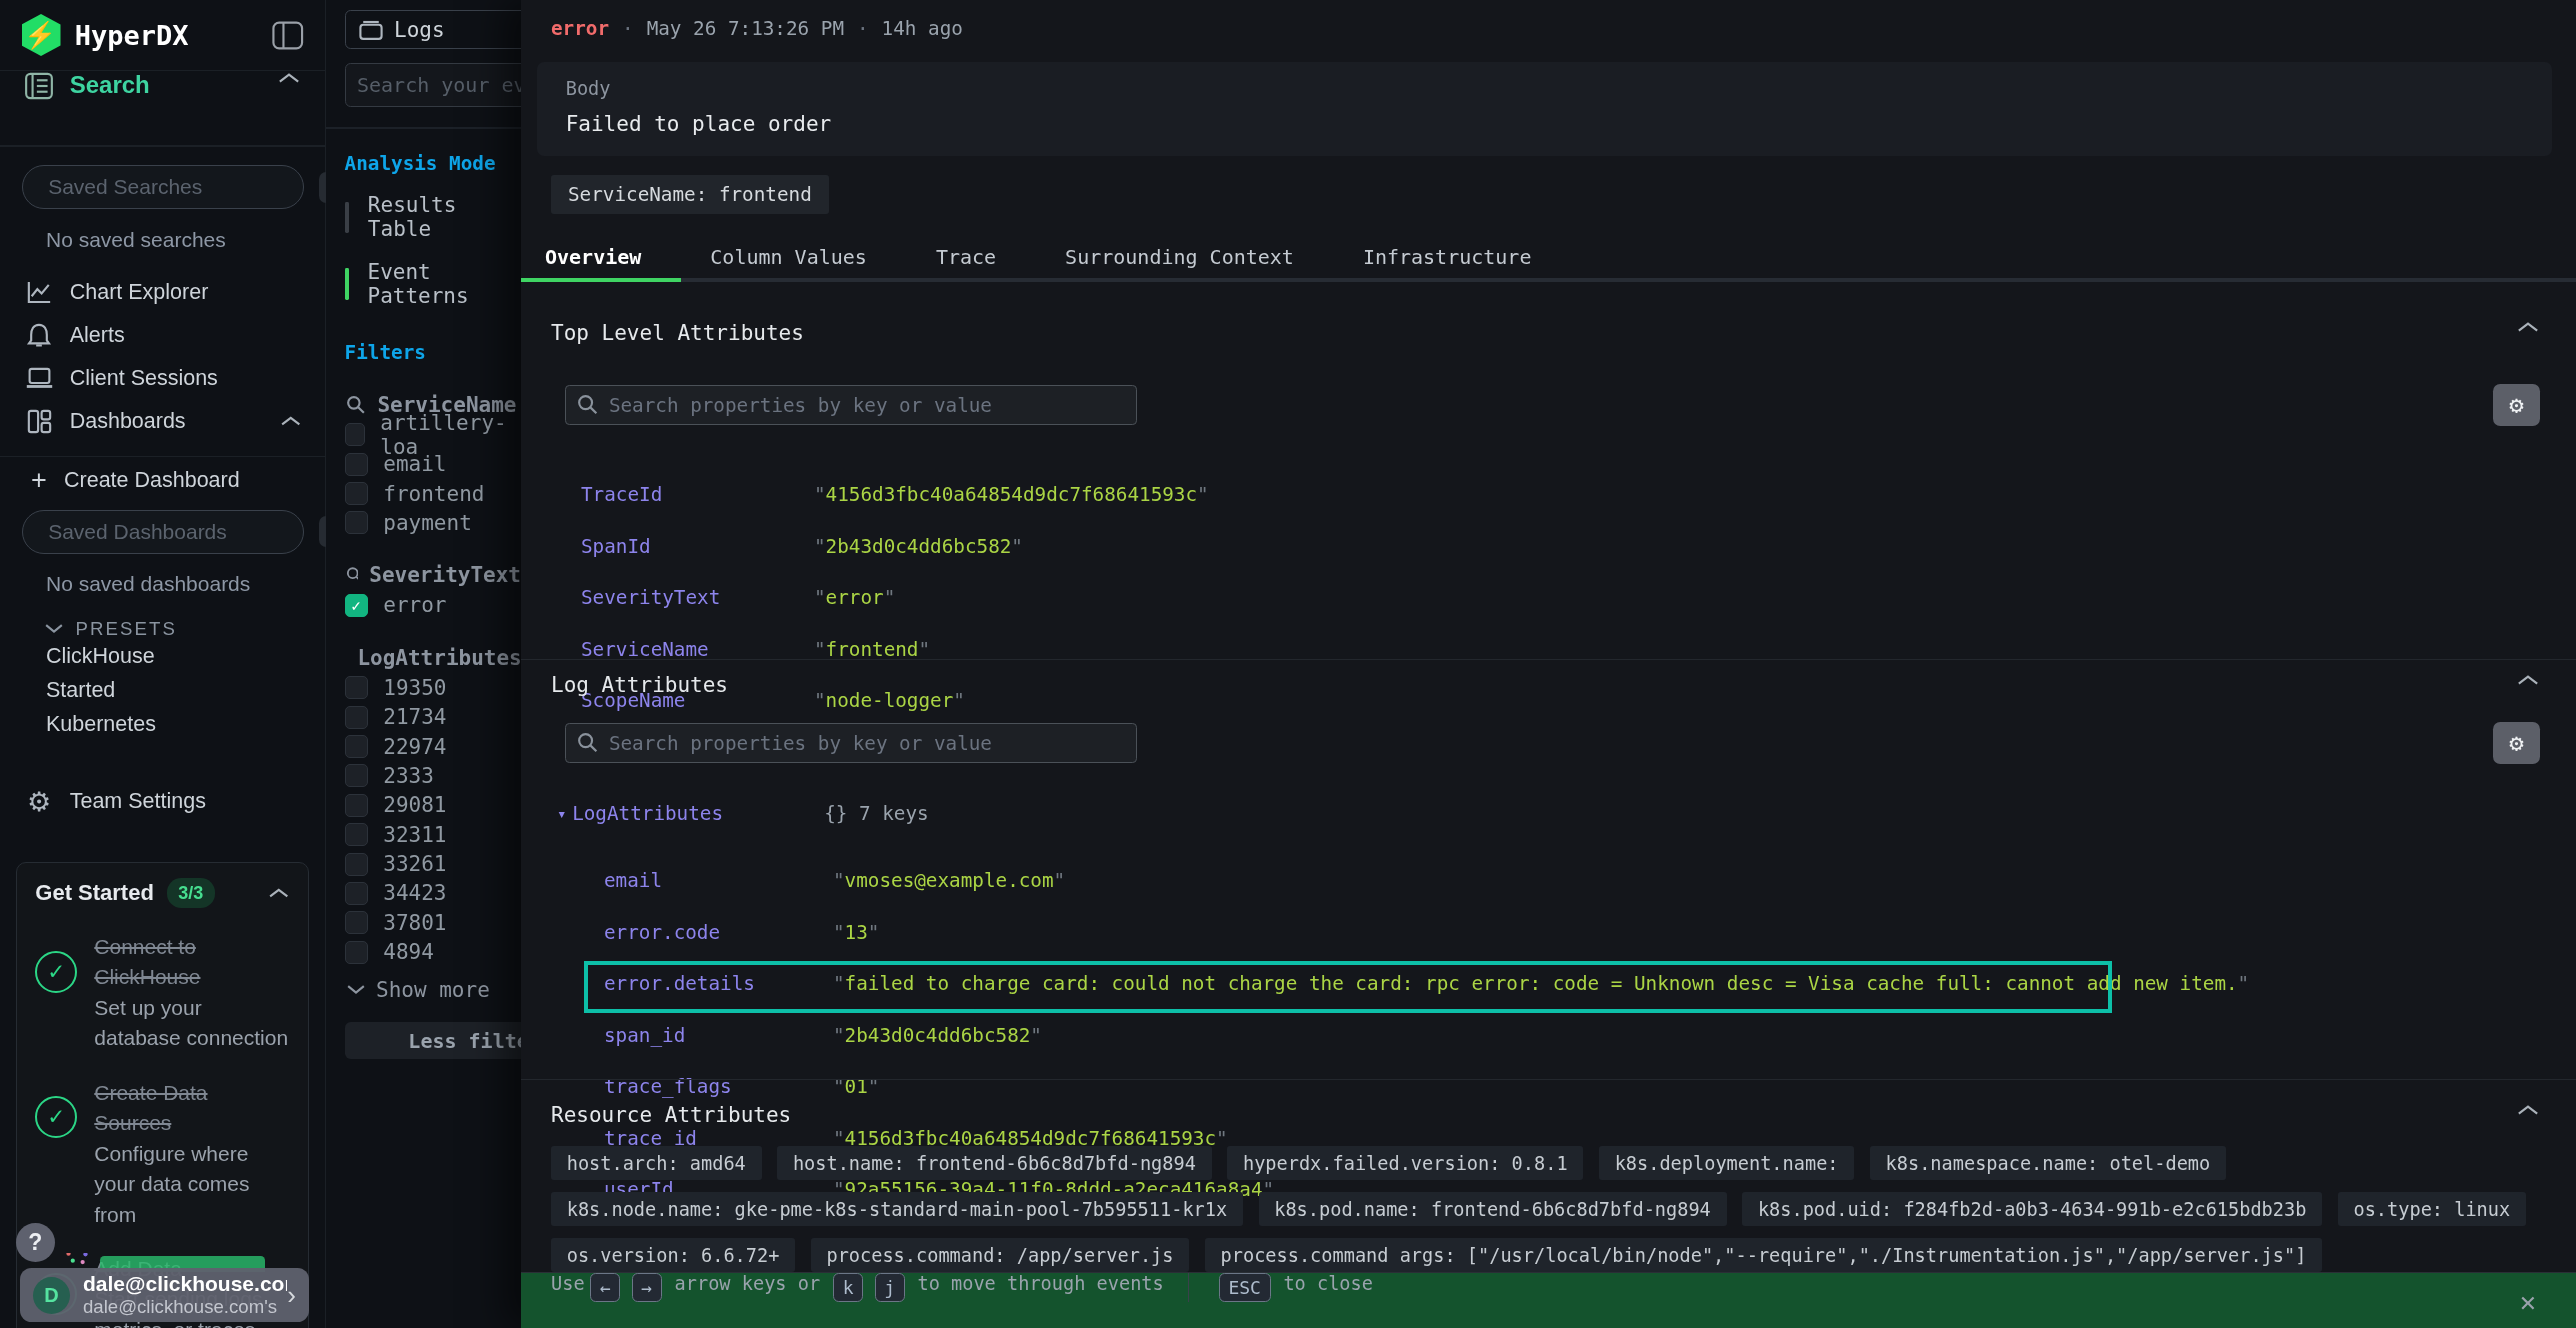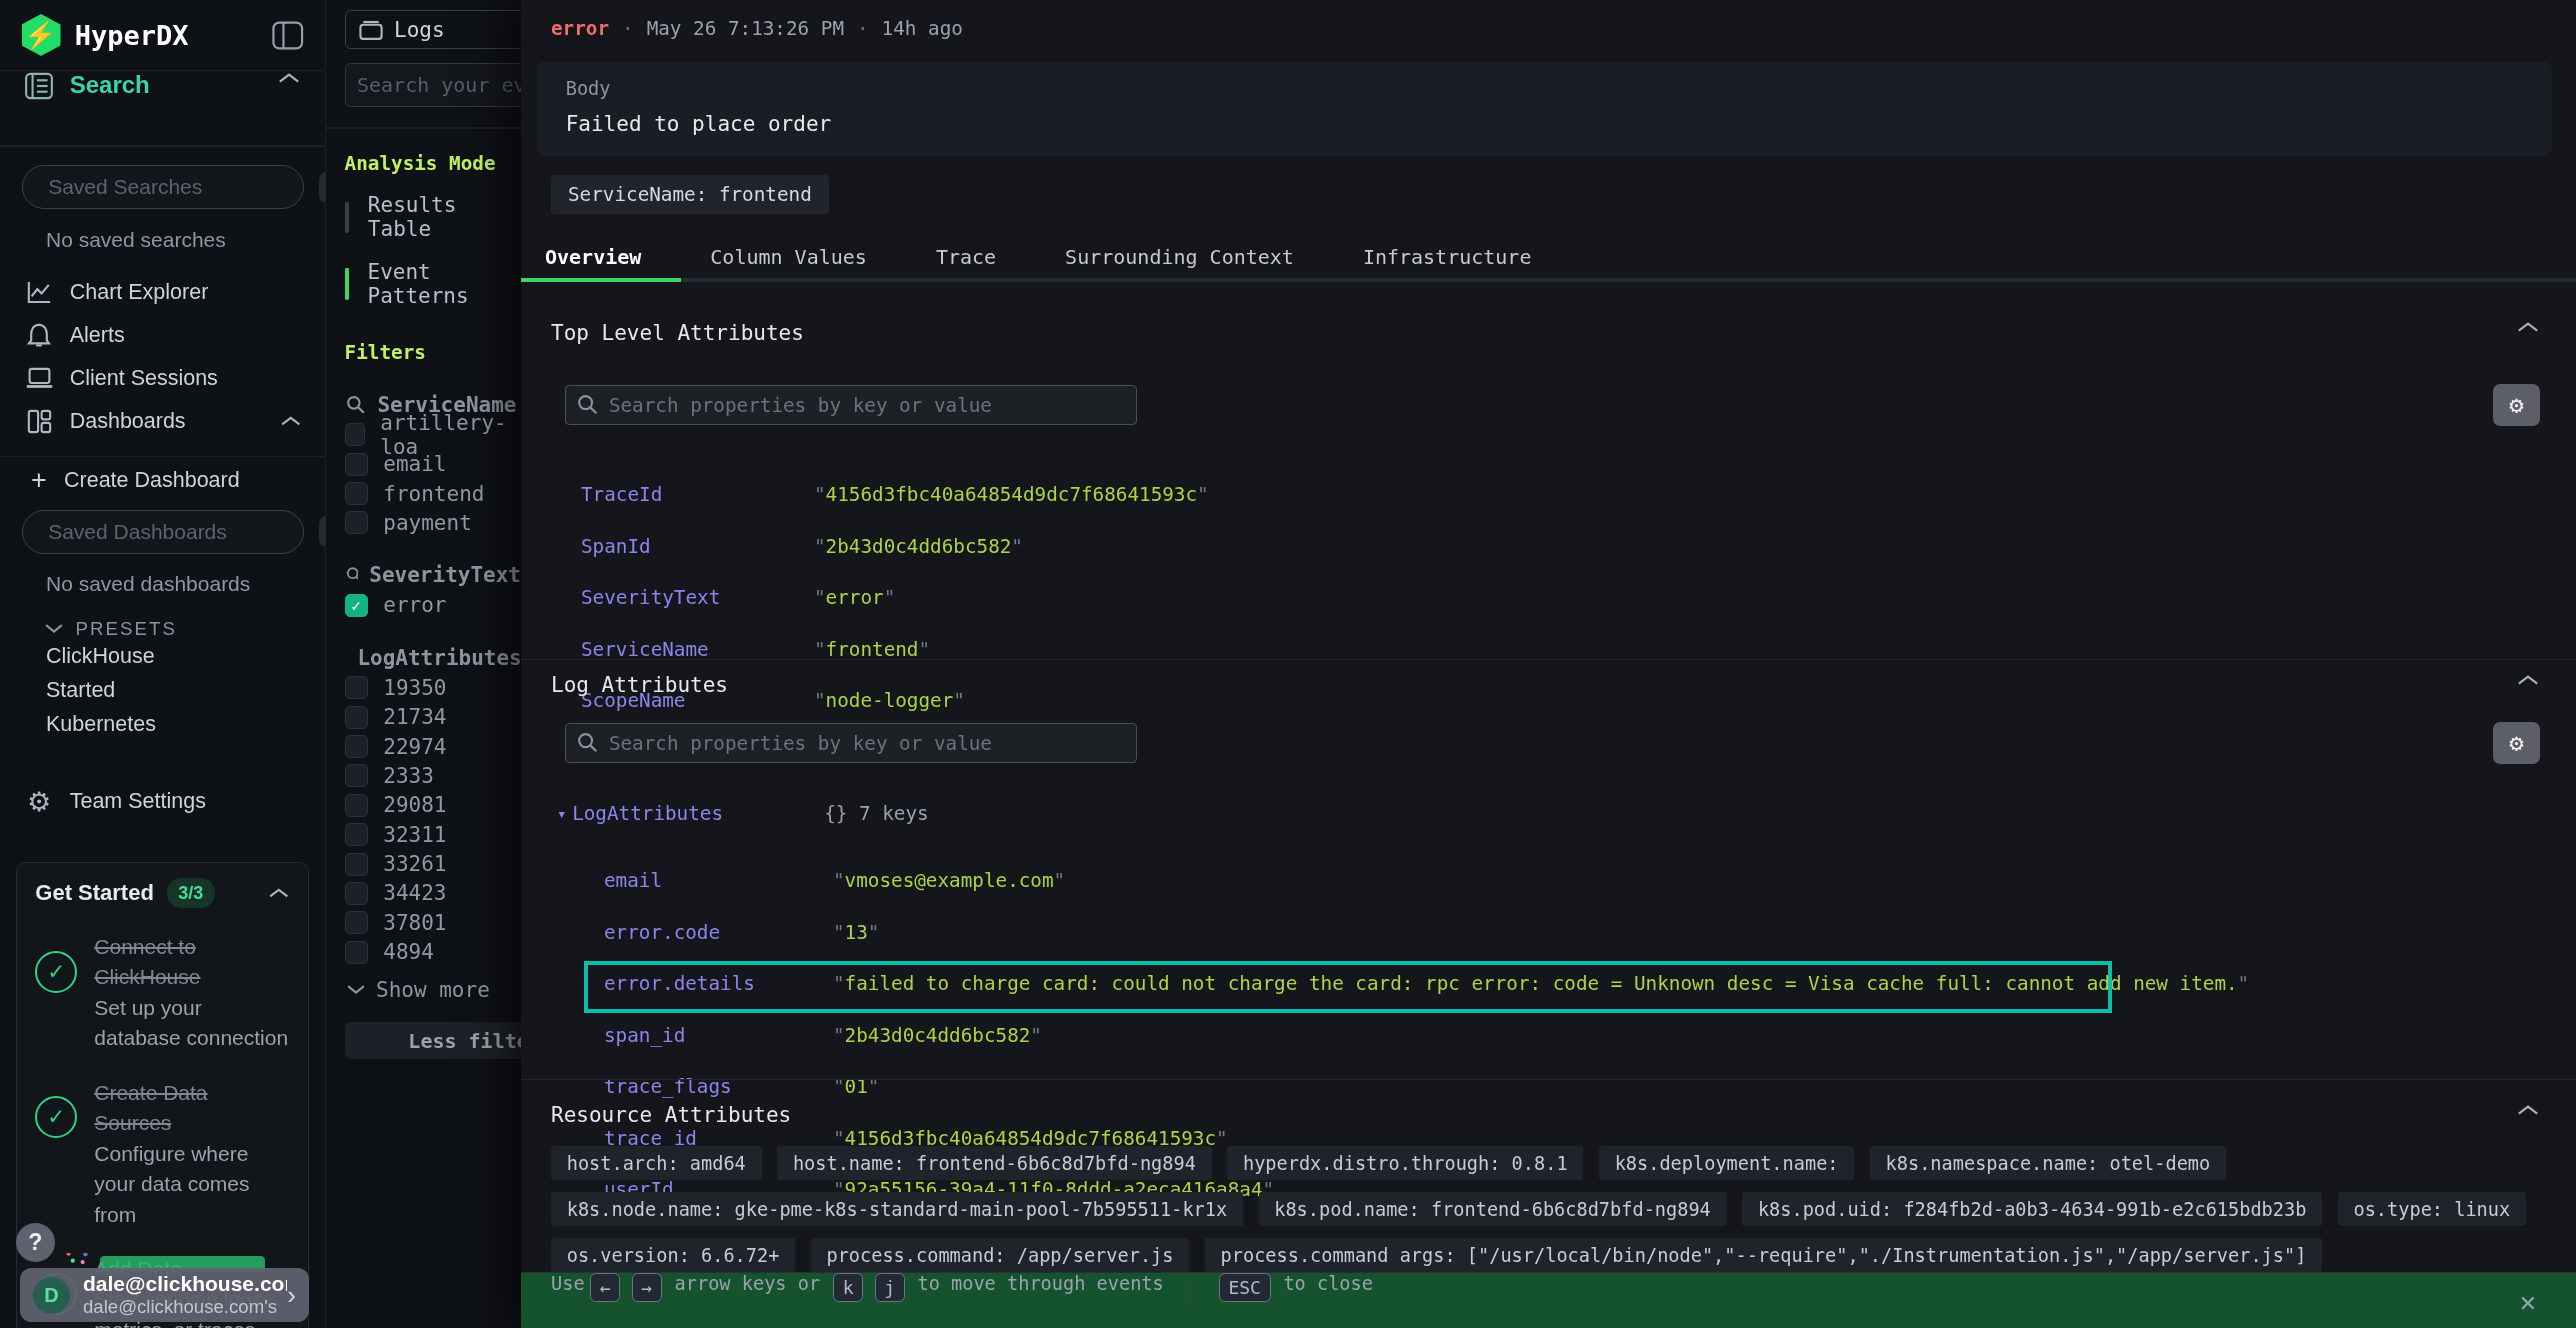--- a/index.html
+++ b/index.html
@@ -67,21 +67,21 @@
   #col2 { position:absolute; left:326px; top:0; width:195px; height:1328px; background:#0e1116; overflow:hidden; }
   .logs-btn { margin:10px 0 0 18.6px; width:272px; height:39px; border:1.4px solid #3a414b; border-radius:5.7px;
               display:flex; align-items:center; padding:0 13px; color:#cfd5db; font-size:21px; }
   .logs-btn .t { margin-left:11.4px; }
   .evt-search { margin:14.3px 0 0 18.6px; width:272px; height:44px; border:1.4px solid #343a42; border-radius:5.7px;
                 background:#14171c; display:flex; align-items:center; padding:0 11.4px; }
   .evt-search input { flex:1; background:transparent; border:0; outline:0; color:#cfd5db;
                       font-size:20px; font-family:"DejaVu Sans Mono",monospace; }
   .evt-search input::placeholder { color:#565e68; }
   .c2-div { margin-top:20px; height:1.4px; background:#1c2128; }
-  .c2-label { margin:23px 0 0 18.6px; color:#bef264; font-size:19.3px; font-weight:bold; }
+  .c2-label { margin:23px 0 0 18.6px; color:#0ea5e9; font-size:19.3px; font-weight:bold; }
   .mode-row { margin:18.6px 0 0 18.6px; display:flex; align-items:center; }
   .mode-bar { width:5px; height:31.5px; background:#3a3f46; border-radius:1.4px; }
   .mode-bar.on { background:#3fd463; }
   .mode-t { margin-left:18.6px; color:#b9c0c8; font-size:21px; }
   .fgroup-head { margin:29px 0 0 20px; display:flex; align-items:center; color:#8d95a0;
                  font-size:21px; font-weight:bold; }
   .fgroup-head .t { margin-left:11.4px; }
   .fopt { margin:6.4px 0 0 18.6px; height:23px; display:flex; align-items:center; }
   .cbx { width:23px; height:23px; border-radius:5px; background:#1d2127; border:1.4px solid #2c323a; }
   .cbx.on { background:#12b581; border-color:#12b581; color:#fff; font-size:15.7px; font-weight:bold;
@@ -636,21 +636,21 @@
       </span>
     <div class="chip-row" style="top:43px;">
 
     <div class="res-chip">
           <span>host.arch: amd64</span>
         </div>
         <div class="res-chip">
           <span>host.name: frontend-6b6c8d7bfd-ng894</span>
         </div>
         <div class="res-chip">
-          <span>hyperdx.distro.through: 0.8.1</span>
+          <span>hyperdx.failed.version: 0.8.1</span>
         </div>
         <div class="res-chip">
           <span>k8s.deployment.name:</span>
         </div>
         <div class="res-chip">
           <span>k8s.namespace.name: otel-demo</span>
         </div>
       </div>
     <div class="chip-row" style="top:89px;">
 

